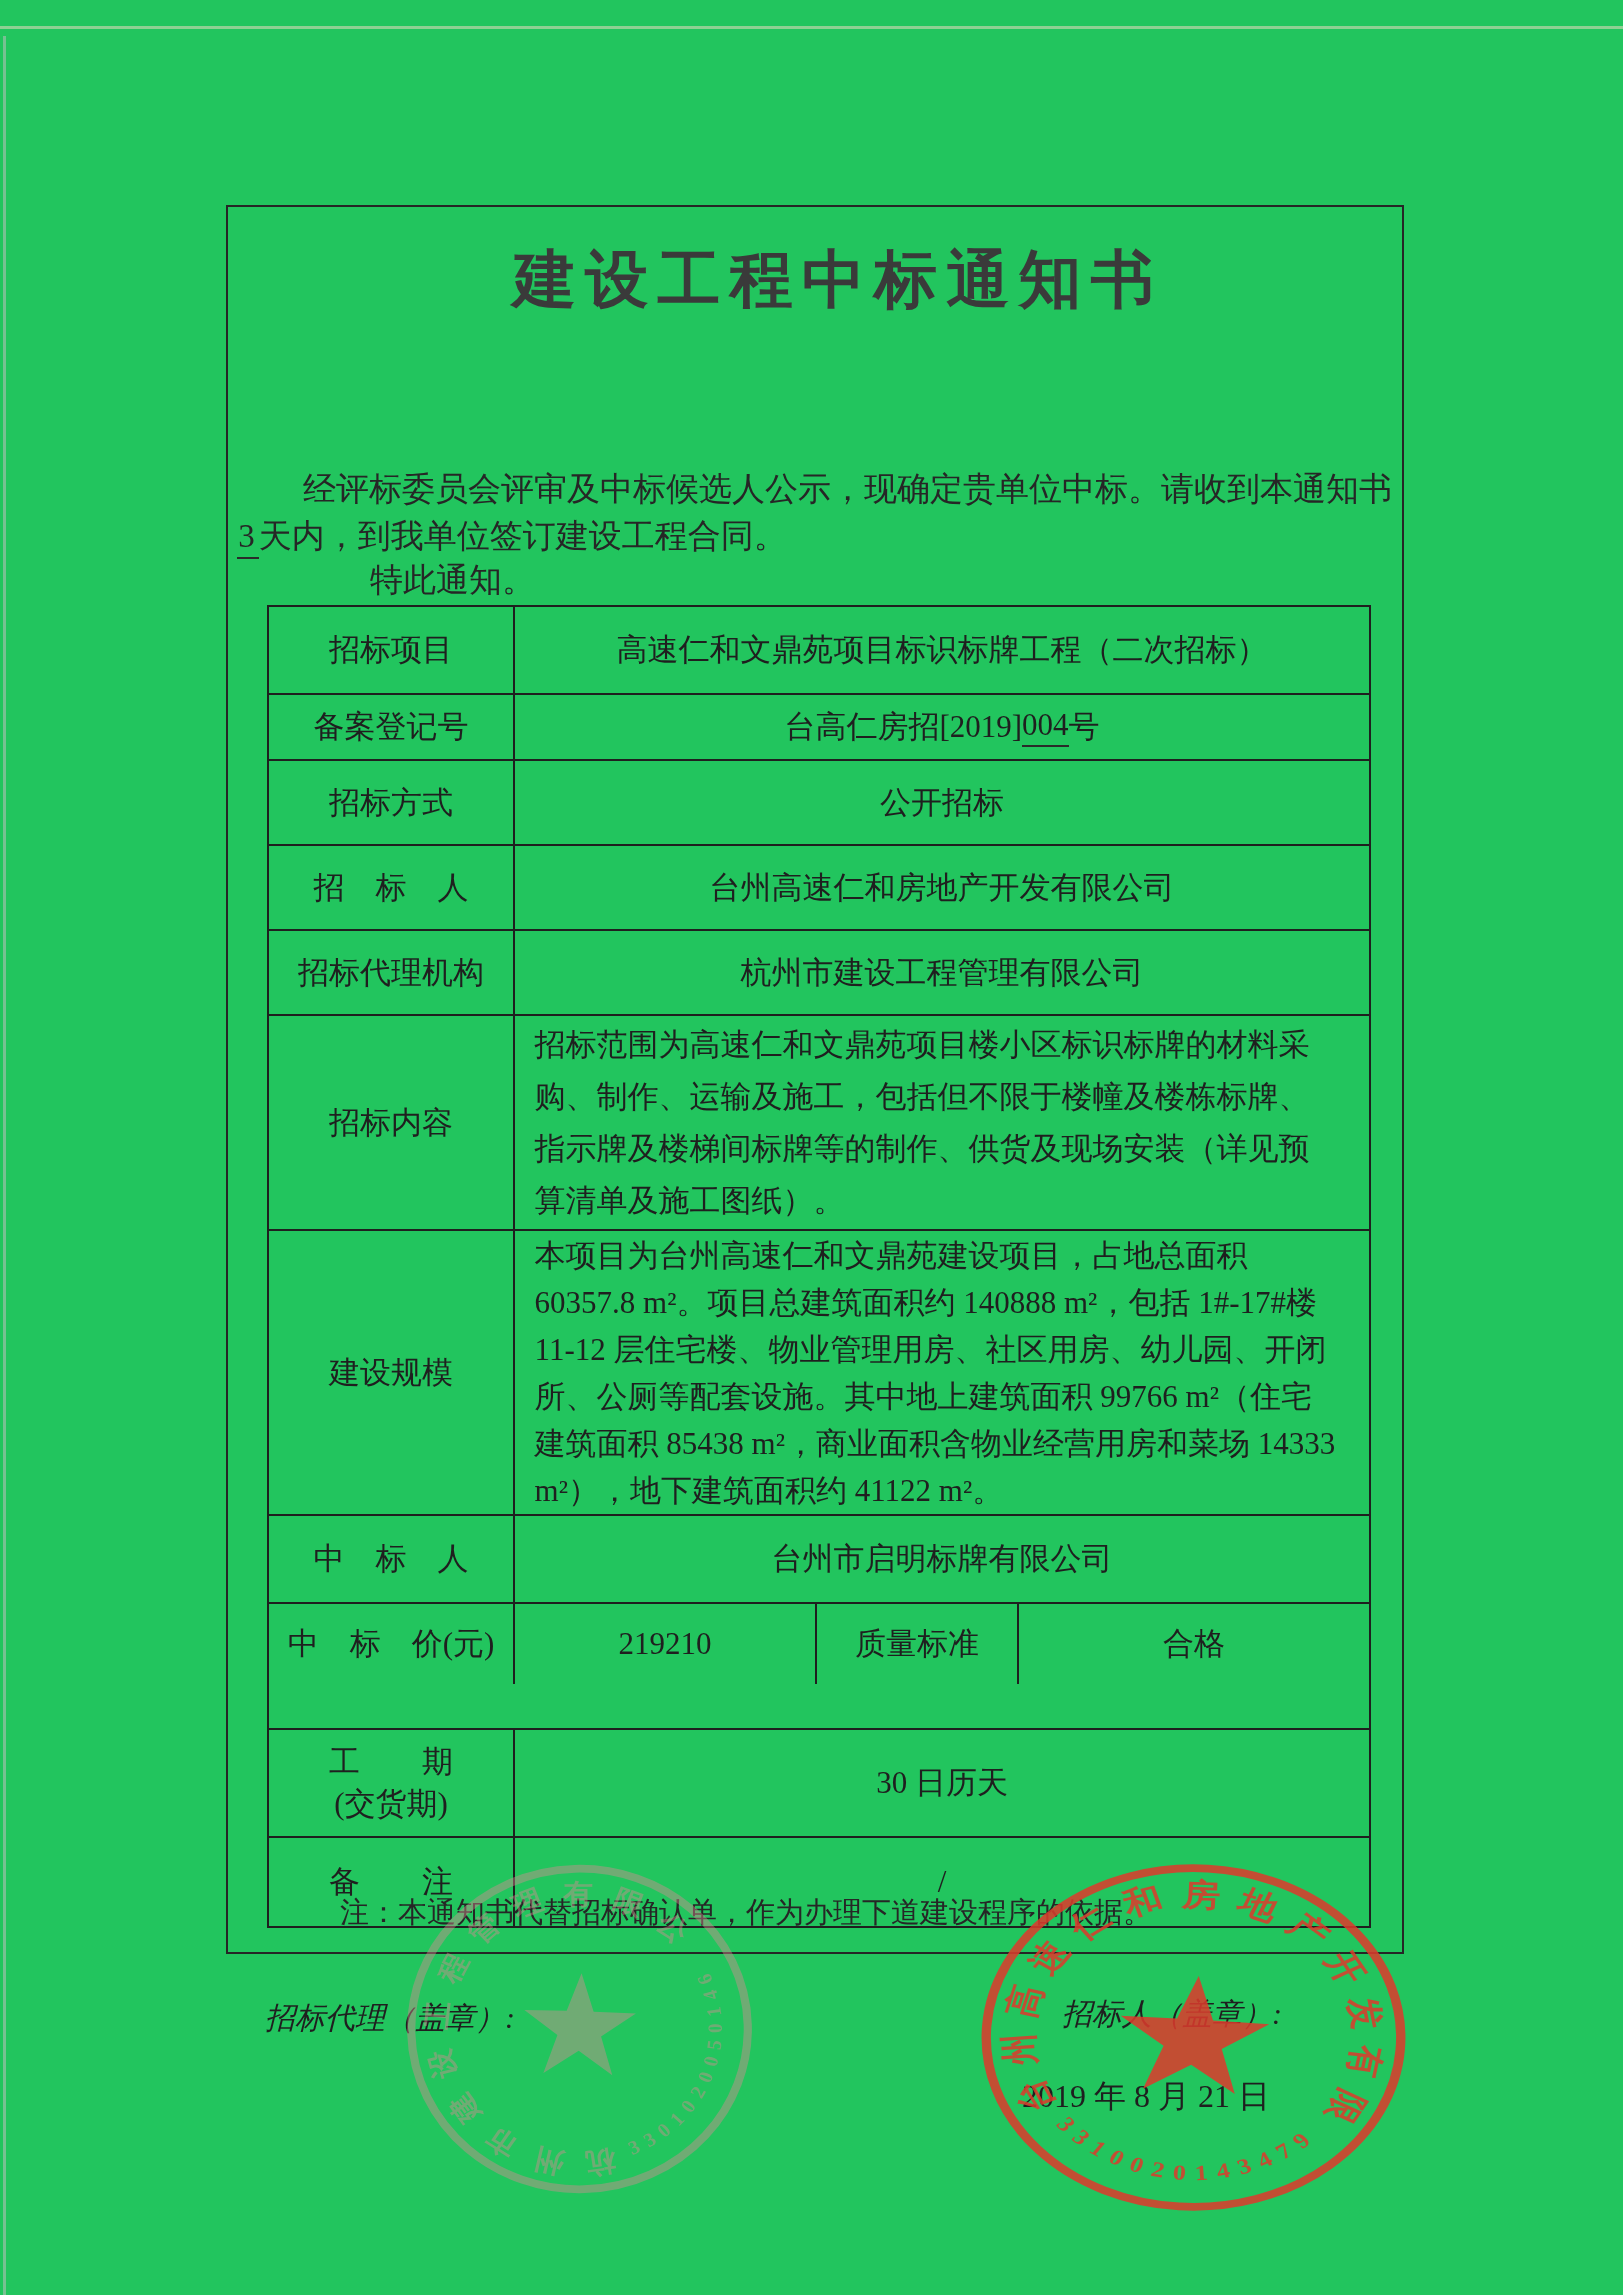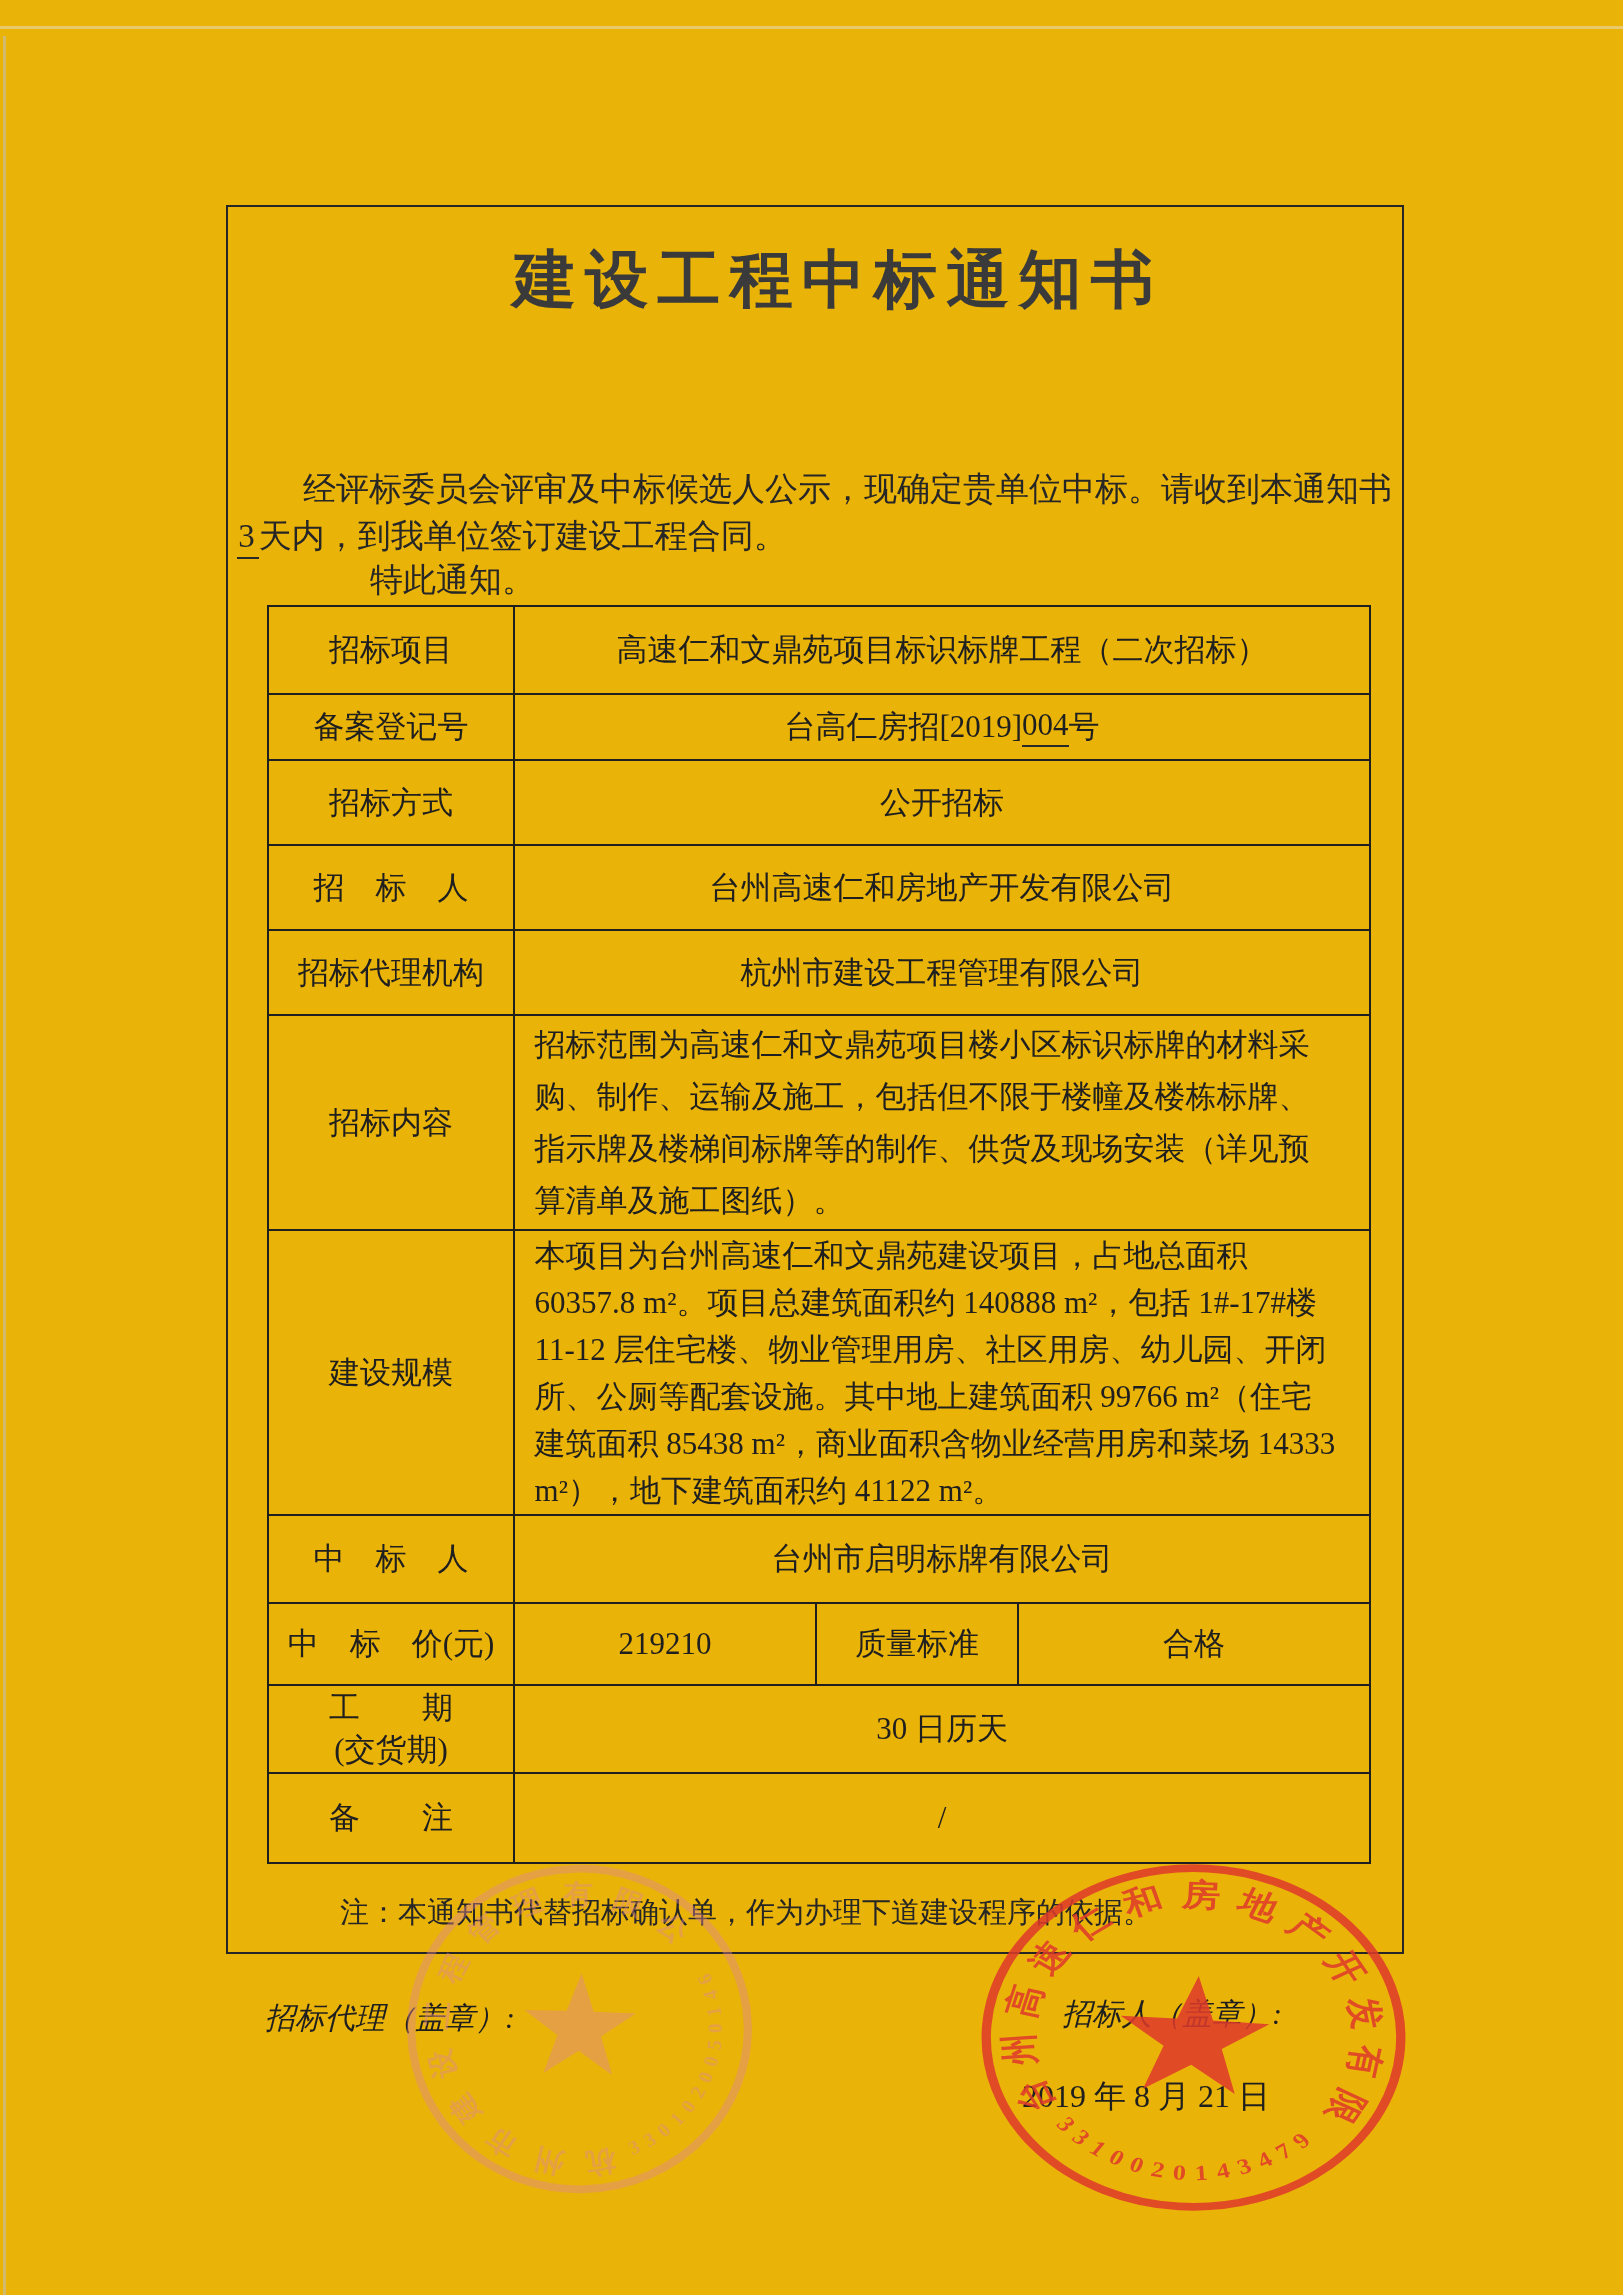--- a/index.html
+++ b/index.html
@@ -1,19 +1,19 @@
 <!DOCTYPE html>
 <html style="font-size:10.5px"><head>
 <meta charset="utf-8">
 <style>
   html,body{margin:0;padding:0;background:#ffffff;}
   .page{
     position:relative;
     width:1623px;height:2295px;
-    background:#eab308;
+    background:#22c55e;
     overflow:hidden;
     font-family:"Liberation Serif","DejaVu Serif",serif;
     color:#222222;
   }
   
   .edge-left{position:absolute;left:2.6px;top:36px;width:3.9px;height:2259px;background:#bdbdbd;opacity:.55;}
   .edge-top{position:absolute;left:0px;top:26px;width:1623px;height:2.6px;background:#e9d9bf;opacity:.55;}
 
   .border-box{
     position:absolute;left:226px;top:205px;width:1178px;height:1749px;
@@ -48,21 +48,21 @@
     display:flex;align-items:center;justify-content:center;
     text-align:center;white-space:pre-line;
   }
   .tvalue{
     flex:1;display:flex;align-items:center;justify-content:center;
     text-align:center;box-sizing:border-box;
   }
   .tvalue.left{justify-content:flex-start;text-align:left;padding:0 19.6px;white-space:pre-line;line-height:47px;}
   .r1{height:86px;} .r2{height:66px;} .r3{height:85px;} .r4{height:85px;}
   .r5{height:85px;} .r6{height:215px;} .r7{height:285px;} .r8{height:88px;}
-  .r9{height:82px;} .r10{height:88px;} .r11{height:90px;}
+  .r9{height:82px;} .r10{height:108px;margin-top:44px;} .r11{height:90px;}
   .r6 .tvalue.left{line-height:52px;}
   .c-mid{box-sizing:border-box;border-right:2px solid #1f1f1f;display:flex;align-items:center;justify-content:center;}
   .r9 .c1{flex:0 0 302px;}
   .r9 .c2{flex:0 0 202px;}
   .r9 .c3{flex:1;display:flex;align-items:center;justify-content:center;}
   .u-reg{border-bottom:2.6px solid #2a2a2a;padding-bottom:2.6px;}
 
   .note{position:absolute;left:340px;top:1893px;font-size:29px;color:#262626;white-space:nowrap;}
 
   .sig{position:absolute;font-size:30px;color:#1f1f1f;white-space:nowrap;font-style:italic;}

